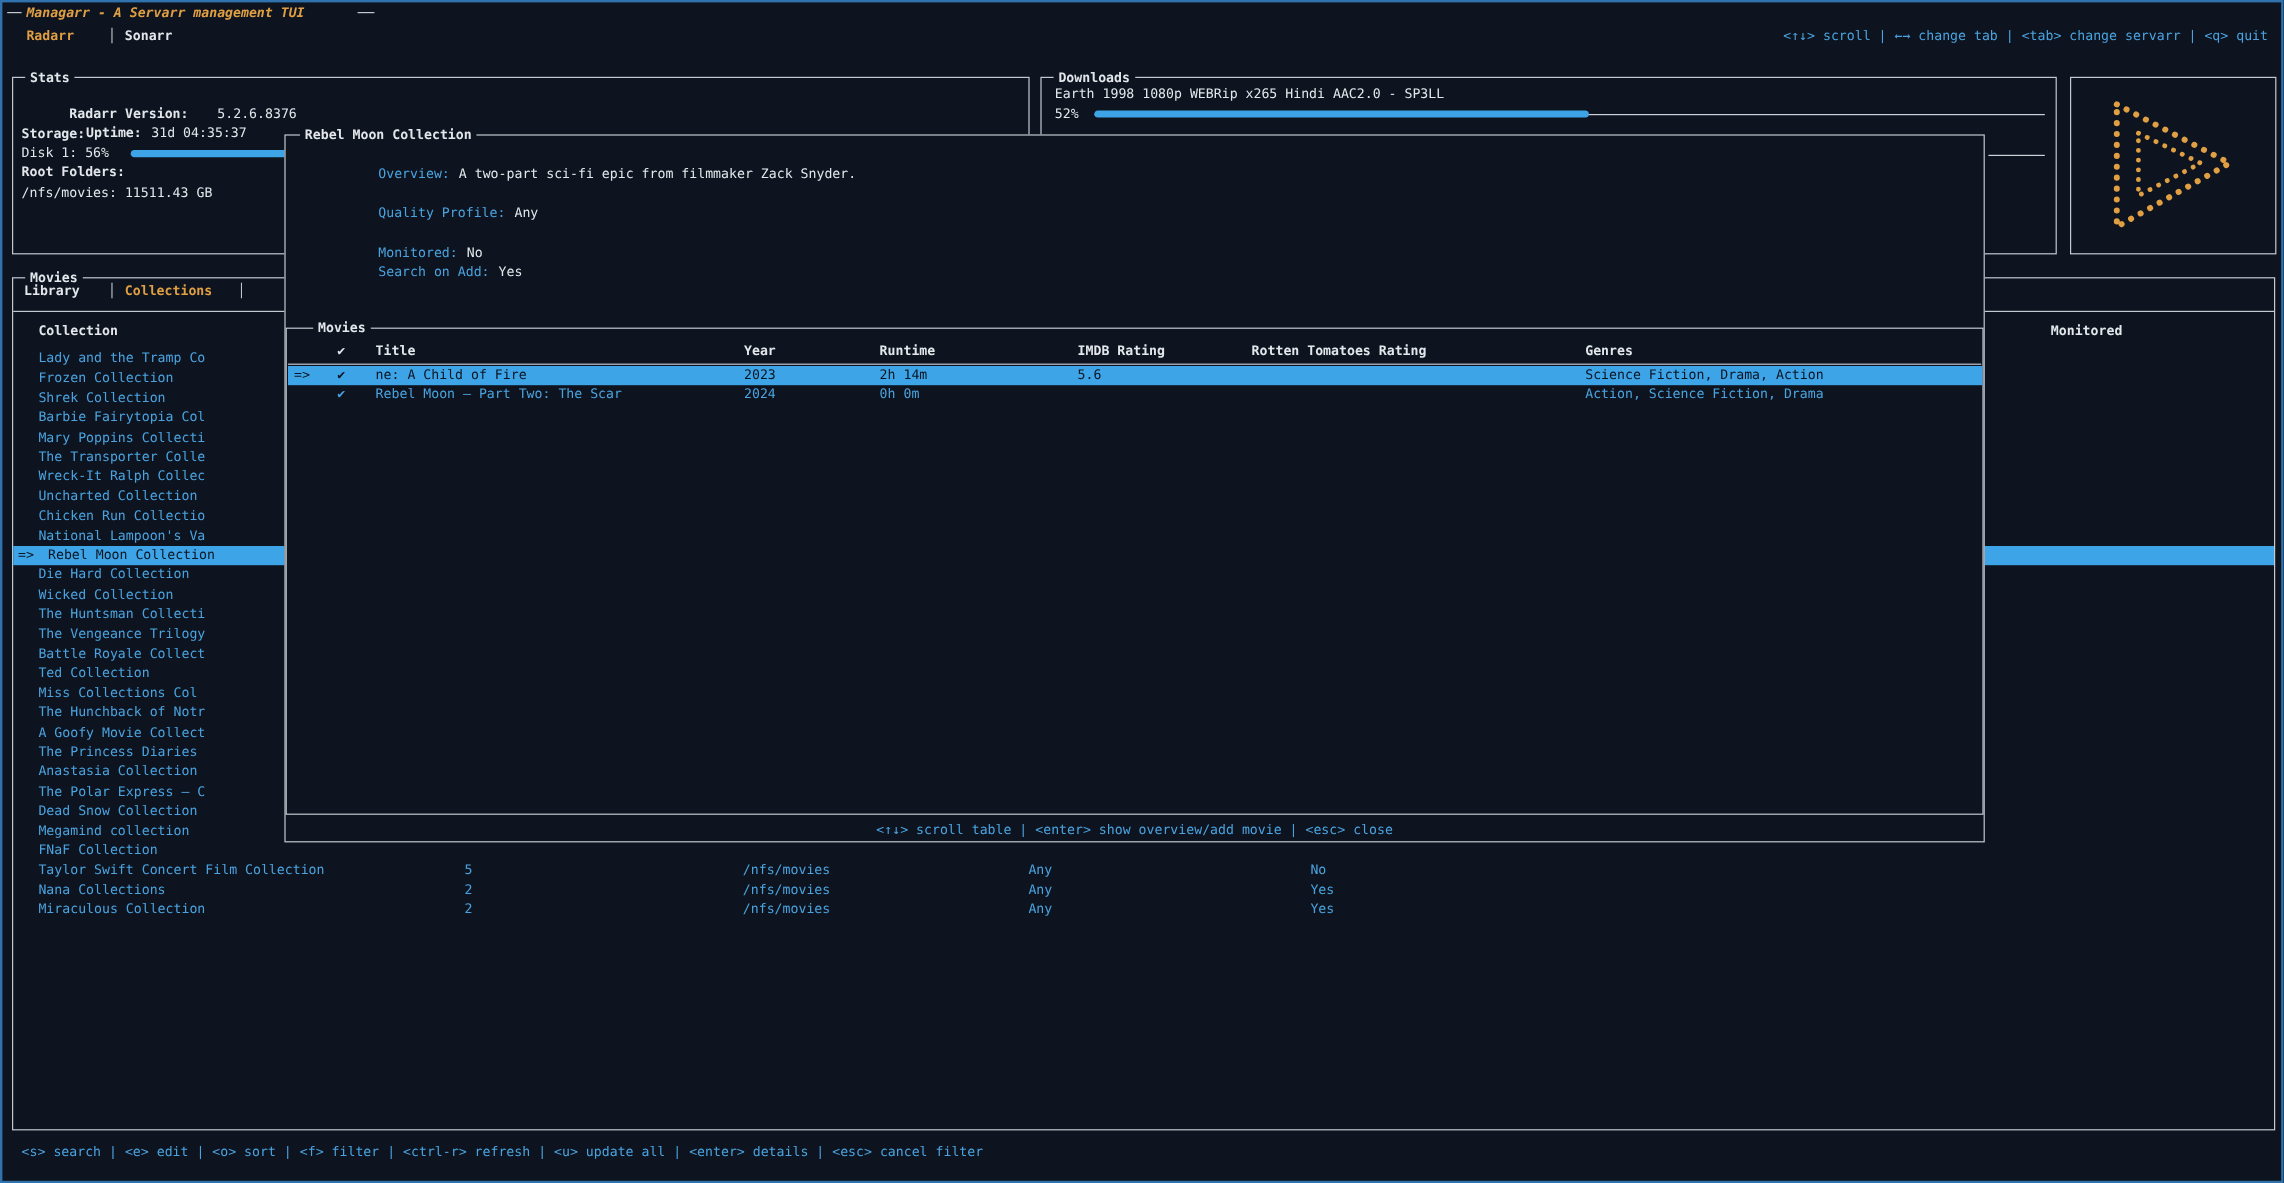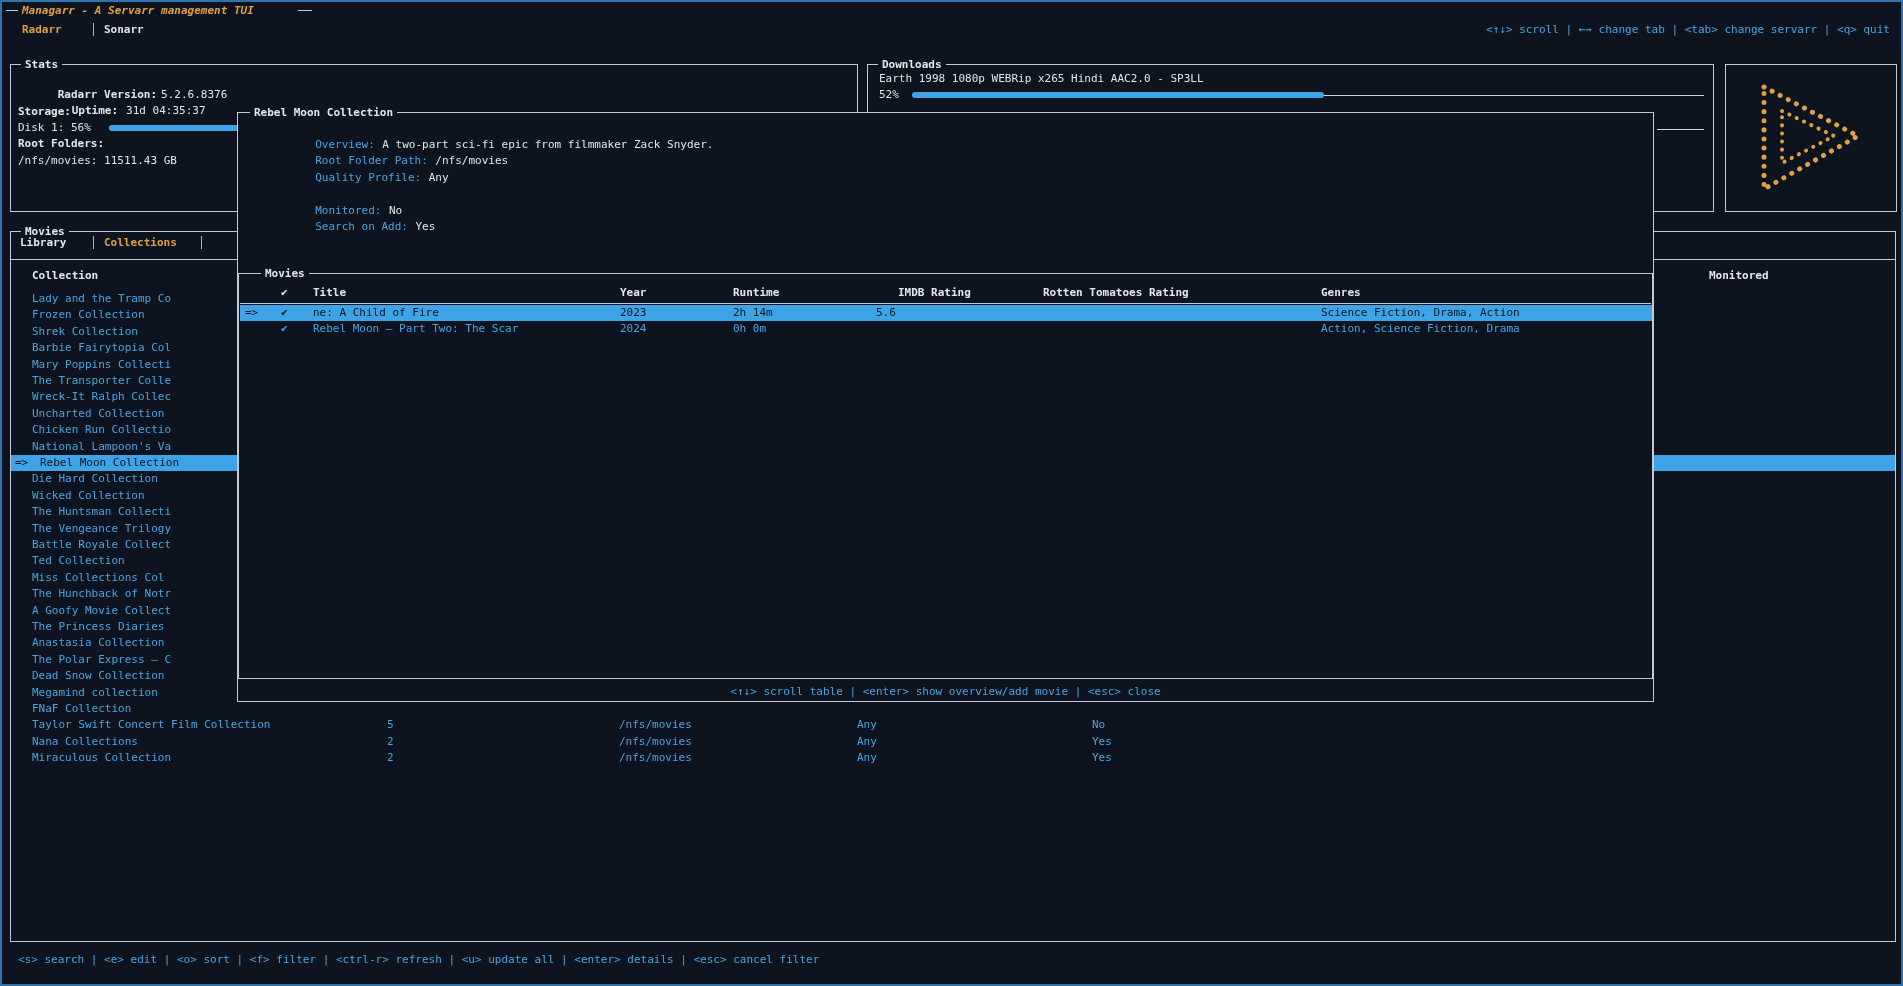--- a/index.html
+++ b/index.html
@@ -27,42 +27,42 @@
   .gauge .track{position:absolute;left:0;right:0;top:8px;height:1px;background:var(--track)}
   .gauge .fill{position:absolute;left:0;top:5px;height:6px;background:var(--sel);border-radius:3px}
   .row{position:absolute;left:0;right:0;height:16.4px;line-height:16.4px;top:calc(var(--i)*16.4px)}
   .row span{position:absolute;white-space:pre}
   .row.selected{background:var(--sel)}
   .row.selected span{color:var(--sel-text)}
   .c-prefix{left:4px}.c-label{left:21px}.c-movies{left:376px}.c-root{left:608px}
   .c-quality{left:846px}.c-search{left:1081px}
   .row.selected .c-label{left:29px}
   .m-prefix{left:5px}.m-check{left:41px}.m-title{left:73px}.m-year{left:380px}
-  .m-runtime{left:493px}.m-imdb{left:636px}.m-rt{left:803px}.m-genres{left:1081px}
+  .m-runtime{left:493px}.m-imdb{left:658px}.m-rt{left:803px}.m-genres{left:1081px}
   .f-row{position:absolute;left:0;top:calc(var(--i)*16.4px);white-space:pre}
   .f-label{color:var(--blue);font-weight:normal;margin-right:7.5px}
 </style>
 </head>
 <body>
 
 <div class="screen">
 
   <div class="hline" style="left:4px;top:8px;width:12px"></div>
   <span class="abs orange it" style="left:20px;top:1px">Managarr - A Servarr management TUI</span>
   <div class="hline" style="left:296px;top:8px;width:14px"></div>
 
   <span class="abs orange" style="left:20px;top:20px">Radarr</span>
   <span class="abs" style="left:88px;top:20px;color:var(--border)">│</span>
   <span class="abs white b" style="left:102px;top:20px">Sonarr</span>
   <span class="abs blue" style="right:11px;top:20px">&lt;↑↓&gt; scroll | ←→ change tab | &lt;tab&gt; change servarr | &lt;q&gt; quit</span>
 
   <div class="panel" style="left:8px;top:62px;width:848px;height:148px">
     <span class="panel-title">Stats</span>
     <div class="abs" style="left:7px;top:6px;white-space:pre">
-      <span class="b">Radarr Version:</span><span style="margin-left:4px">5.2.6.8376</span>
+      <span class="b">Radarr Version:</span><span style="margin-left:24px">5.2.6.8376</span>
     </div>
     <div class="abs" style="left:21px;top:22px;white-space:pre">
       <span class="b">Uptime:</span><span style="margin-left:8px">31d 04:35:37</span>
     </div>
     <span class="abs b" style="left:7px;top:39px">Storage:</span>
     <span class="abs" style="left:7px;top:55px">Disk 1: 56%</span>
     <div class="gauge" style="left:98px;top:55px;width:739px">
       <div class="track"></div>
       <div class="fill" style="width: 56%;"></div>
     </div>
@@ -364,23 +364,20 @@
 
   <div class="abs" style="left:235px;top:110px;width:1417px;height:590px;background:var(--bg);border:1px solid var(--border);z-index:10">
     <span class="panel-title" style="left:12px">Rebel Moon Collection</span>
 
     <div class="abs" style="left:11px;top:8px;width:1380px;height:100px">
 
         <div class="f-row" style="--i: 0;">
           <span class="f-label">Overview:</span><span class="white">A two-part sci-fi epic from filmmaker Zack Snyder.</span>
         </div>
 
-        <div class="f-row" style="--i: 1;">
-          <span class="f-label">Root Folder Path:</span><span class="white">/nfs/movies</span>
-        </div>
 
         <div class="f-row" style="--i: 2;">
           <span class="f-label">Quality Profile:</span><span class="white">Any</span>
         </div>
 
 
         <div class="f-row" style="--i: 4;">
           <span class="f-label">Monitored:</span><span class="white">No</span>
         </div>
 

